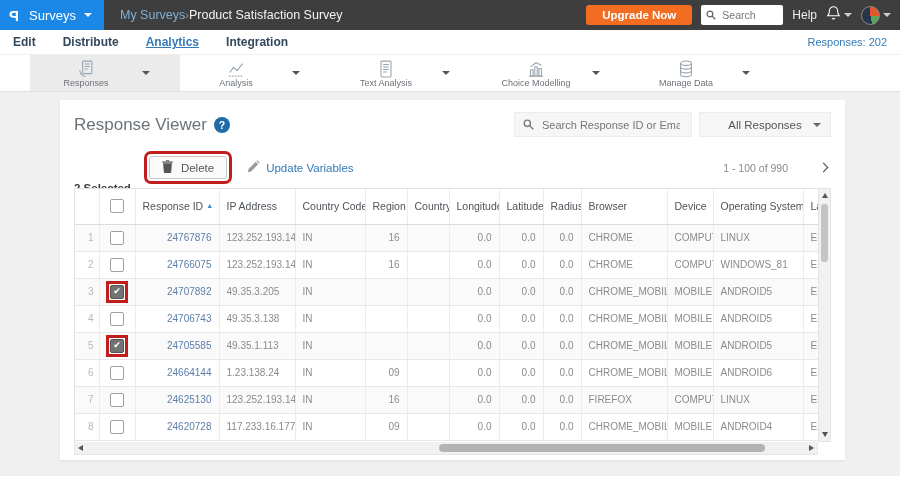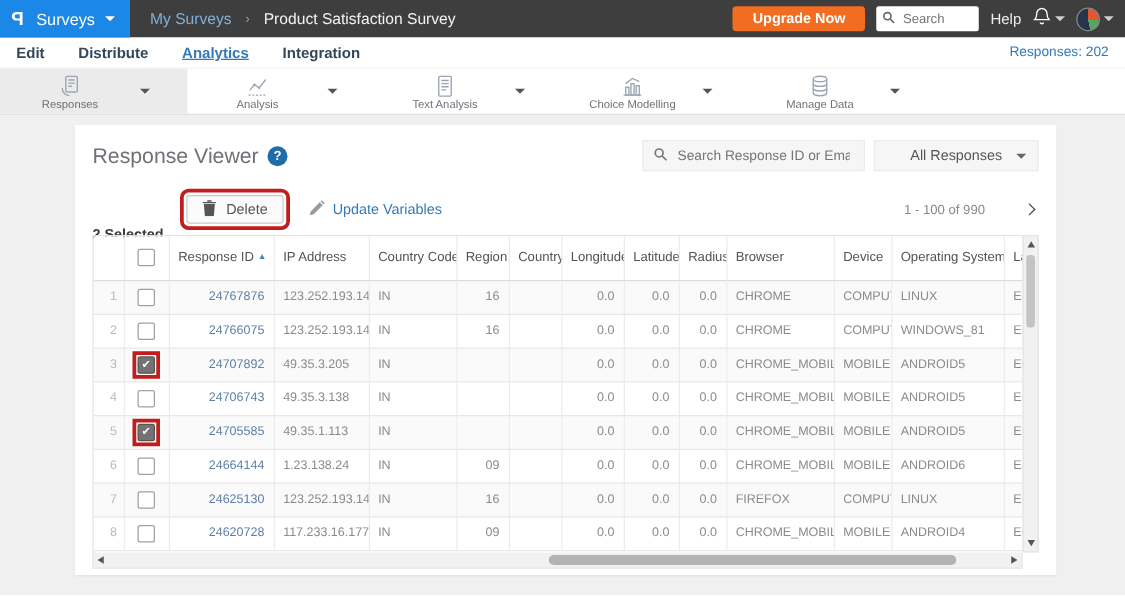--- a/index.html
+++ b/index.html
@@ -10,39 +10,39 @@
     background:#fff;
   }
   
   .topbar { display:flex; align-items:center; height:30px; background:#3e3e3e; }
   .logo-block { display:flex; align-items:center; height:100%; background:#1b87e6; padding:0 12px 0 9px; gap:10px; cursor:pointer; }
   .logo-p { color:#fff; font-weight:700; font-size:15px; transform:scaleX(-1); display:inline-block; }
   .product-menu { color:#fff; font-size:13px; display:flex; align-items:center; gap:8px; }
   .caret { width:0; height:0; border-left:4px solid transparent; border-right:4px solid transparent; border-top:4.5px solid #fff; display:inline-block; }
   .caret-lt { border-top-color:#cfcfcf; }
   .caret-dk { border-top-color:#666; }
-  .breadcrumb { display:flex; align-items:center; gap:11px; margin-left:16px; font-size:12.5px; }
+  .breadcrumb { display:flex; align-items:center; margin-left:16px; font-size:12.5px; }
   .bc-section { color:#7fb0d8; cursor:pointer; }
   .bc-sep { color:#9a9a9a; font-size:11px; }
   .bc-title { color:#f2f2f2; }
   .topbar-right { margin-left:auto; display:flex; align-items:center; gap:9px; padding-right:9px; }
   .upgrade-btn { background:#f26d21; color:#fff; font-size:11.5px; font-weight:700; padding:4px 16px; border-radius:3px; border:none; font-family:inherit; cursor:pointer; }
   .top-search { display:flex; align-items:center; background:#fff; border-radius:2px; height:20px; padding:0 5px; gap:4px; width:82px; }
   .top-search input { border:none; outline:none; width:60px; font-size:10.5px; color:#333; background:transparent; font-family:Liberation Sans, sans-serif; }
   .help-link { color:#ededed; font-size:12px; cursor:pointer; }
   .iconbtn { display:flex; align-items:center; gap:3px; cursor:pointer; }
   .avatar { width:19px; height:19px; border-radius:50%; border:1px solid #888;
     background: conic-gradient(#e4572e 0 95deg, #58a55c 95deg 170deg, #26364a 170deg 360deg); }
   
   .subnav { display:flex; align-items:center; height:25px; padding:0 13px; background:#fff; gap:27px; border-bottom:1px solid #efefef; }
   .nav-tab { font-size:12px; font-weight:700; color:#33475b; cursor:pointer; }
   .nav-tab.active { color:#337ab7; text-decoration:underline; }
   .responses-count { margin-left:auto; font-size:11px; color:#337ab7; }
   
-  .toolbar { display:flex; height:37px; background:#fff; border-bottom:1px solid #e2e2e2; }
+  .toolbar { display:flex; height:37px; background:#fff; border-bottom:1px solid #e2e2e2; padding-left:30px; }
   .tool-item { width:150px; display:flex; align-items:center; cursor:pointer; }
   .tool-item.active { background:#ebebeb; }
   .tool-stack { width:112px; display:flex; flex-direction:column; align-items:center; justify-content:center; }
   .tool-icon svg { display:block; }
   .tool-label { font-size:9px; color:#6d7278; margin-top:-1px; }
   .tool-caret { margin-left:0px; border-top-color:#555; }
   
   .main { height:384px; background:#f0f0f0; overflow:hidden; }
   .card { background:#fff; margin:8px 0 0 60px; width:785px; height:360px; padding:2px 14px 0 14px; box-shadow:0 1px 2px rgba(0,0,0,.07); }
   .card-head { height:45px; display:flex; align-items:center; }

